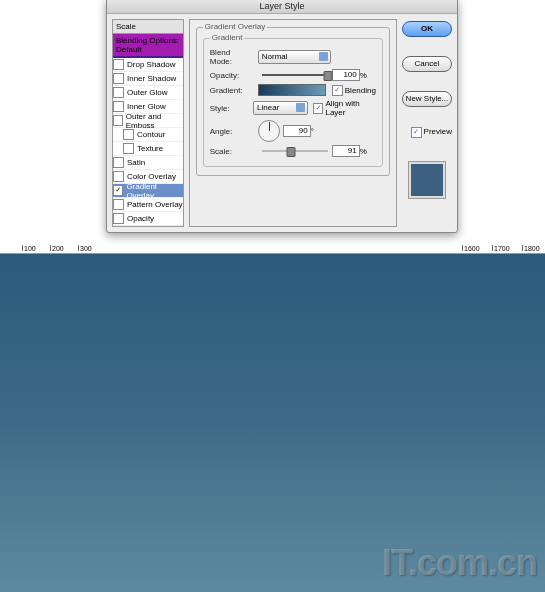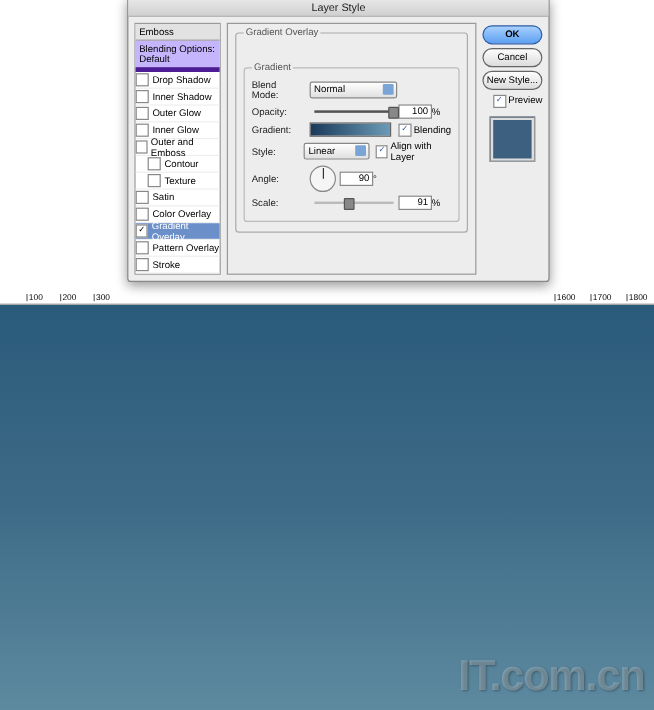--- a/index.html
+++ b/index.html
@@ -4,45 +4,45 @@
 <style>
 body{margin:0;font-family:"Lucida Grande",Arial,sans-serif;font-size:9px;background:#fff;color:#000;width:545px;height:592px;overflow:hidden;position:relative}
 .gradient-bg{position:absolute;top:250px;left:0;right:0;bottom:0;background:linear-gradient(180deg,#2a5a7a 0%,#3d6b87 50%,#5e8aa0 100%)}
 .ruler{position:absolute;top:243px;left:0;right:0;height:10px;background:#fff;border-bottom:1px solid #999;font-size:8px;display:flex}
 .ruler-tick{position:absolute;border-left:1px solid #666;height:6px;top:2px;font-size:7px;padding-left:1px}
 .dialog{position:absolute;top:-2px;left:106px;width:350px;background:#ededed;border:1px solid #888;border-radius:0 0 3px 3px;box-shadow:0 3px 10px rgba(0,0,0,.4)}
 .titlebar{height:14px;background:linear-gradient(#e8e8e8,#d0d0d0);border-bottom:1px solid #aaa;text-align:center;font-size:9px;line-height:14px;color:#222}
 .dialog-body{display:flex;padding:5px;gap:5px}
 .styles-col{width:78px;border:1px solid #999;background:#fff}
 .styles-header{background:#e2e2e2;border-bottom:1px solid #999;padding:2px 3px;font-size:8px}
-.styles-blending{background:#c4b5fd;border-bottom:4px solid #4c1d95;padding:2px 3px;font-size:8px}
+.styles-blending{background:#a21caf;border-bottom:2px solid #4c1d95;padding:2px 3px;font-size:8px}
 .style-item{display:flex;align-items:center;padding:1px 0;border-bottom:1px solid #eee;font-size:8px;height:11px}
 .style-item.indent{padding-left:10px}
 .style-item.sel{background:#6b8fc9;color:#fff}
 .style-cb{width:9px;height:9px;border:1px solid #888;background:#fff;margin-right:3px;font-size:7px;line-height:7px;text-align:center;color:#000}
 .style-cb.checked::before{content:"✓"}
 .settings-col{flex:1;border:1px solid #999;background:#ededed;padding:3px 6px}
 .fieldset{border:1px solid #aaa;border-radius:3px;padding:4px 6px 8px;position:relative;margin-top:4px}
 .fieldset-label{position:absolute;top:-6px;left:6px;background:#ededed;padding:0 2px;font-size:8px;color:#555}
 .fieldset-sub{position:absolute;top:-6px;left:6px;background:#ededed;padding:0 2px;font-size:8px;color:#555}
-.inner-frame{border:1px solid #bbb;border-radius:3px;padding:6px;margin-top:24px;position:relative}
+.inner-frame{border:1px solid #bbb;border-radius:3px;padding:6px;margin-top:6px;position:relative}
 .row{display:flex;align-items:center;margin:3px 0;font-size:8px}
 .row-label{width:44px;text-align:left;margin-right:4px;color:#222}
 .select{height:12px;background:linear-gradient(#fefefe,#e0e0e0);border:1px solid #888;border-radius:2px;font-size:8px;padding:0 14px 0 3px;position:relative;line-height:11px}
 .select::after{content:"";position:absolute;right:2px;top:1px;width:9px;height:9px;background:#7aa3d6;border-radius:1px}
 .slider{flex:1;height:2px;background:#bbb;position:relative;margin:0 4px;max-width:66px}
 .slider-fill{position:absolute;height:2px;background:#555;left:0}
 .slider-thumb{position:absolute;top:-3px;width:7px;height:8px;background:#888;border:1px solid #555;border-radius:1px;transform:translateX(-50%)}
 .num-input{width:22px;height:10px;border:1px solid #888;background:#fff;font-size:8px;text-align:right;padding:0 2px}
 .grad-swatch{width:66px;height:10px;background:linear-gradient(90deg,#1a3a5a,#6b9bb8);border:1px solid #666}
 .cb-inline{width:9px;height:9px;border:1px solid #888;background:#fff;margin:0 2px;font-size:7px;line-height:8px;text-align:center}
 .cb-inline.checked::before{content:"✓";color:#3a5fb0}
 .angle-dial{width:20px;height:20px;border:1px solid #888;border-radius:50%;background:#f5f5f5;position:relative;margin-right:3px}
 .angle-dial::after{content:"";position:absolute;width:1px;height:9px;background:#333;left:50%;top:1px;transform-origin:bottom}
-.buttons-col{width:56px;display:flex;flex-direction:column;gap:3px;padding-top:2px}
+.buttons-col{width:56px;display:flex;flex-direction:column;gap:19px;padding-top:2px}
 .btn{height:14px;border-radius:8px;font-size:8px;text-align:center;line-height:13px;border:1px solid #666;background:linear-gradient(#fdfdfd,#dcdcdc)}
 .btn.primary{background:linear-gradient(#a8d0ff,#5da0f0);border-color:#2a5aa8;font-weight:bold}
 .preview-row{display:flex;align-items:flex-start;justify-content:flex-end;font-size:8px;margin-top:1px}
 .preview-swatch{width:36px;height:36px;background:#3d6080;border:1px solid #999;margin:4px auto 0;box-shadow:inset 0 0 0 2px #ddd}
 .watermark{position:absolute;right:8px;bottom:8px;font-size:36px;font-weight:bold;color:rgba(255,255,255,.25);font-family:Arial;letter-spacing:-1px;text-shadow:1px 1px 2px rgba(0,0,0,.3)}
 </style>
 </head>
 <body>
 
 <div class="gradient-bg"></div>
@@ -53,21 +53,21 @@
   <span class="ruler-tick" style="left:78px">300</span>
   <span class="ruler-tick" style="left:462px">1600</span>
   <span class="ruler-tick" style="left:492px">1700</span>
   <span class="ruler-tick" style="left:522px">1800</span>
 </div>
 
 <div class="dialog">
   <div class="titlebar">Layer Style</div>
   <div class="dialog-body">
     <div class="styles-col">
-      <div class="styles-header">Emboss</div>
+      <div class="styles-header">Scale</div>
       <div class="styles-blending">Blending Options: Default</div>
       <div id="styles-container">
           <div class="style-item">
             <span class="style-cb"></span>
             <span>Drop Shadow</span>
           </div>
           <div class="style-item">
             <span class="style-cb"></span>
             <span>Inner Shadow</span>
           </div>
@@ -102,21 +102,21 @@
           <div class="style-item sel">
             <span class="style-cb checked"></span>
             <span>Gradient Overlay</span>
           </div>
           <div class="style-item">
             <span class="style-cb"></span>
             <span>Pattern Overlay</span>
           </div>
           <div class="style-item">
             <span class="style-cb"></span>
-            <span>Stroke</span>
+            <span>Opacity</span>
           </div>
         </div>
     </div>
 
     <div class="settings-col">
       <div class="fieldset">
         <span class="fieldset-label">Gradient Overlay</span>
         <div class="inner-frame">
           <span class="fieldset-sub">Gradient</span>
           <div class="row">

